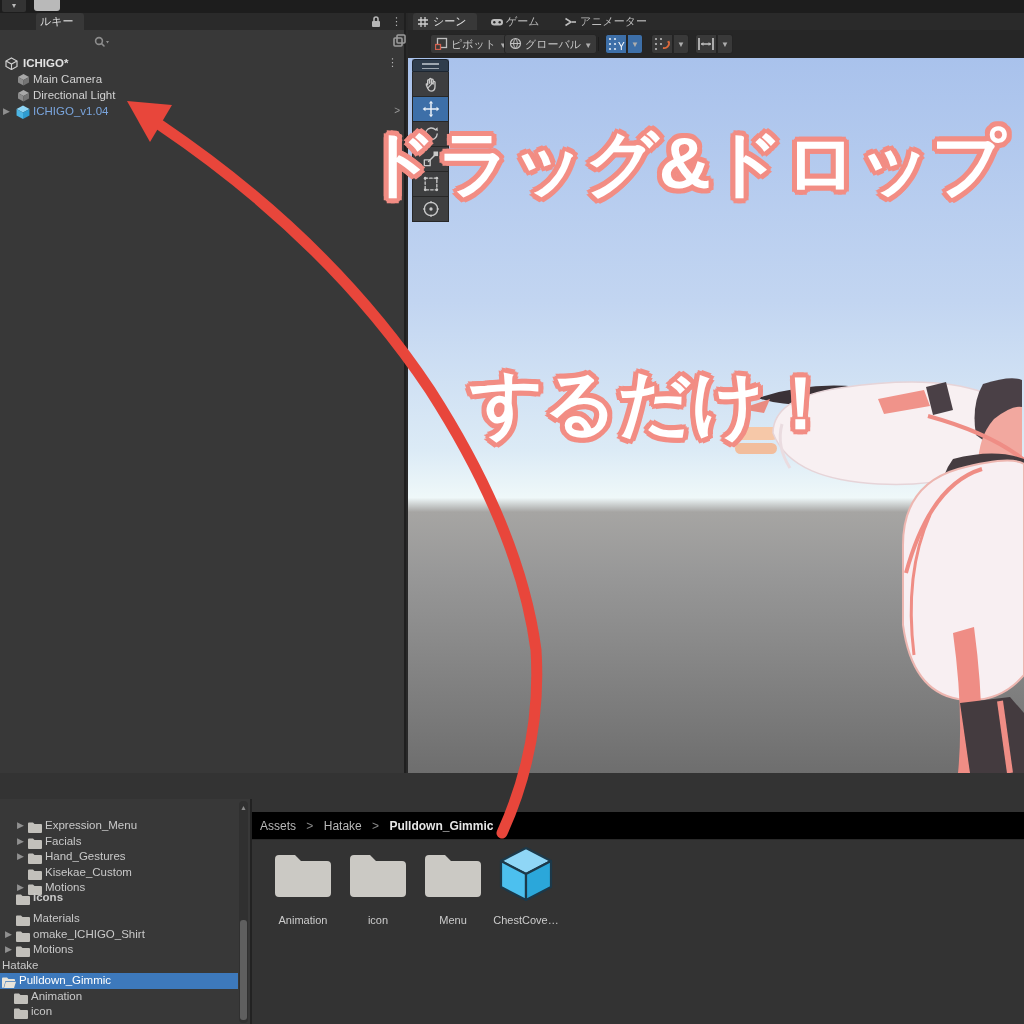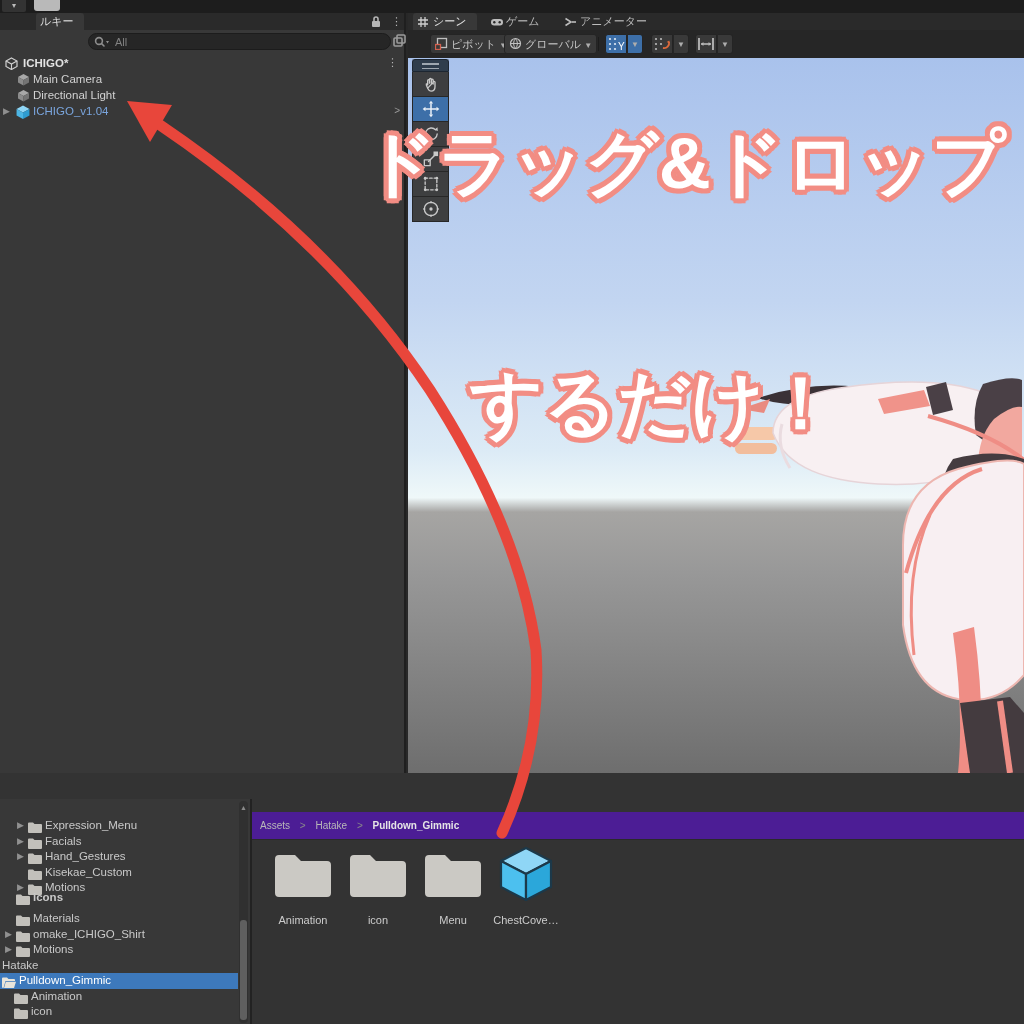--- a/index.html
+++ b/index.html
@@ -79,22 +79,22 @@
   
   .bottom{left:0;top:773px;width:1024px;height:251px;background:#333;z-index:4;}
   .btabs{left:0;top:0;width:100%;height:26px;background:#191919;}
   .btab{top:0;height:26px;font-size:11px;line-height:26px;color:#c2c2c2;padding:0 8px;}
   .btab.active{background:#383838;color:#e0e0e0;}
   .bticon{position:absolute;left:-8px;top:7px;}
   .pbody{left:0;top:26px;width:1024px;height:225px;background:#383838;}
   .ptree{left:0;top:0;width:250px;height:225px;background:#383838;overflow:hidden;}
   .pdivider{left:250px;top:0;width:2px;height:225px;background:#222;}
   .pcontent{left:252px;top:0;width:772px;height:225px;background:#333;}
-  .crumbbar{left:0;top:13px;width:772px;height:28px;background:#4c1d95;border-bottom:1px solid #2a2a2a;
-            font-size:10px;line-height:28px;}
+  .crumbbar{left:0;top:13px;width:772px;height:28px;background:#000000;border-bottom:1px solid #2a2a2a;
+            font-size:12px;line-height:28px;}
   .crumb{color:#b9b9b9;} .crumbsep{color:#8a8a8a;margin:0 7px;} .crumbcur{color:#e6e6e6;font-weight:bold;}
   .trow{position:absolute;left:0;width:238px;height:15.5px;font-size:11.5px;line-height:15.5px;white-space:nowrap;color:#c9c9c9;}
   .trow.sel{background:var(--sel);color:#fff;}
   .trow .arr{position:absolute;top:0;color:#909090;font-size:9px;line-height:15.5px;}
   .trow svg{position:absolute;top:2px;}
   .trow .tl{position:absolute;top:0;}
   .vscroll{left:239px;top:2px;width:9px;height:222px;background:#303030;border-radius:4px;}
   .vthumb{left:1px;top:119px;width:7px;height:100px;background:#5f5f5f;border-radius:3px;position:absolute;}
   .varrow{position:absolute;left:1px;top:3px;color:#8a8a8a;font-size:7px;}
   .tile{position:absolute;top:47px;width:74px;height:90px;text-align:center;}
@@ -114,21 +114,20 @@
 <div class="abs hier">
   <div class="abs htabs">
     <div class="abs htab">ルキー</div>
     <svg class="abs hlock" width="12" height="13" viewBox="0 0 12 13">
       <rect x="2" y="6" width="8" height="6" rx="1" fill="#b5b5b5"></rect>
         <path d="M4 6V4a2 2 0 0 1 4 0v2" class="icstroke" style="stroke:#b5b5b5"></path>
     </svg>
     <div class="abs kebab hkebab">⋮</div>
   </div>
   <div class="abs hsearchrow">
-    <input class="abs hsearch" placeholder="All" style="">
     <svg class="abs hsearchicon" width="18" height="12" viewBox="0 0 18 12">
       <circle cx="5" cy="5" r="3.4" class="icstroke" style="stroke:#8d8d8d"></circle>
         <path d="M7.6 7.6 L10 10" class="icstroke" style="stroke:#8d8d8d"></path>
       <path d="M12 5 l3 0 -1.5 2.5 z" fill="#8d8d8d"></path>
     </svg>
     <svg class="abs hwinicon" width="13" height="13" viewBox="0 0 13 13">
       <rect x="1" y="4" width="8" height="8" rx="1" class="icstroke" style="stroke:#9b9b9b"></rect>
       <rect x="4" y="1" width="8" height="8" rx="1" class="icstroke" style="stroke:#9b9b9b"></rect>
     </svg>
   </div>

